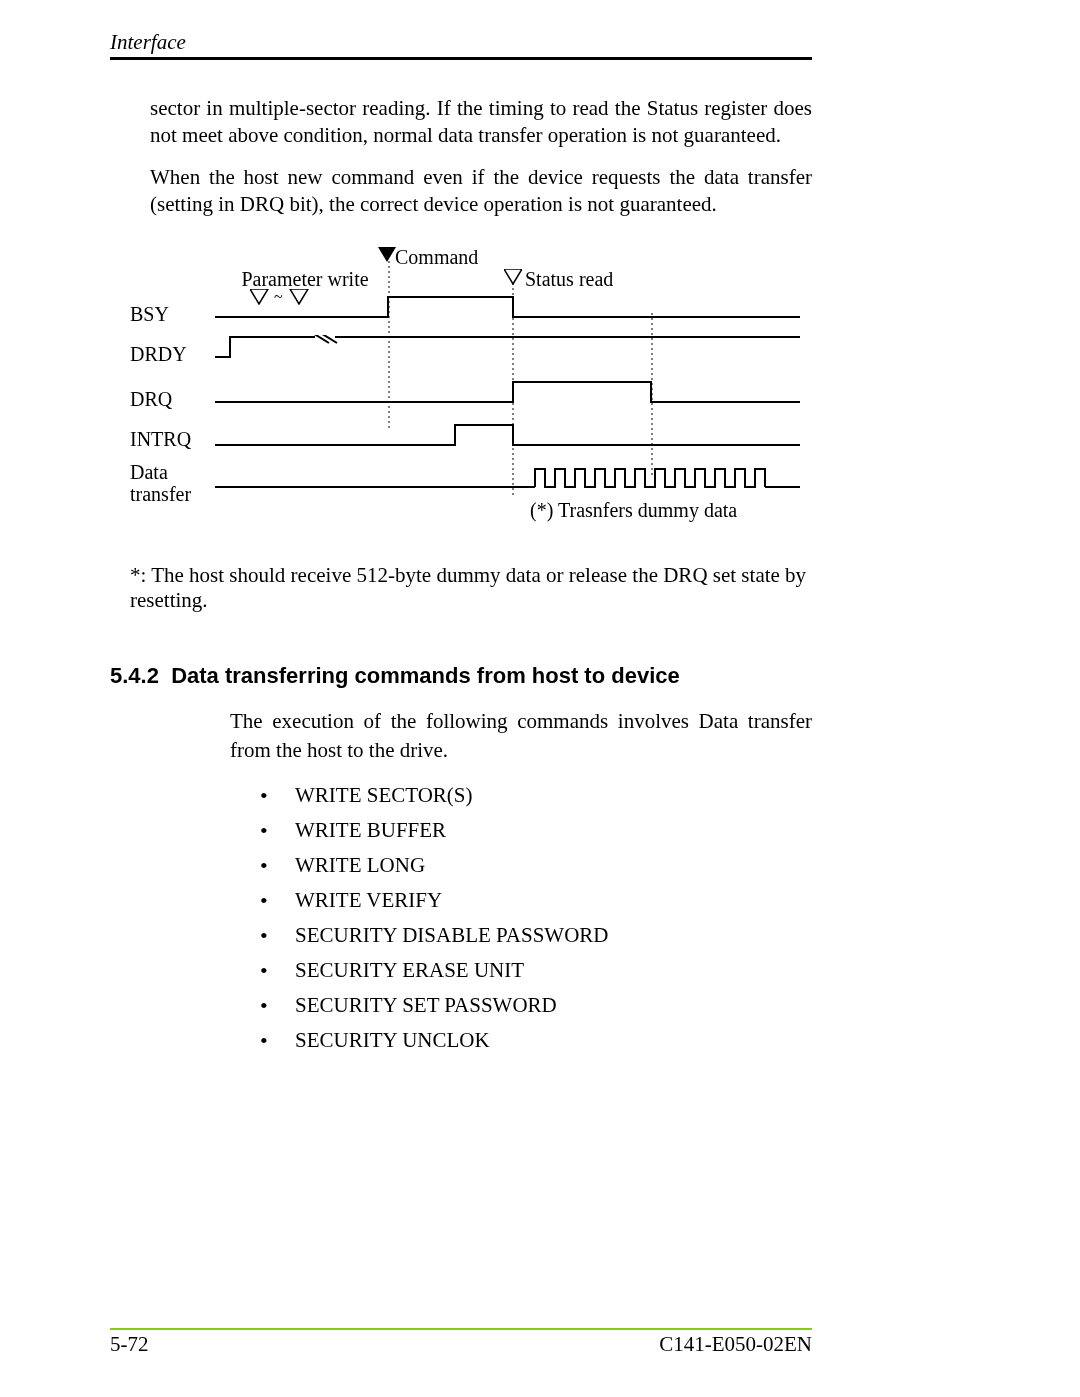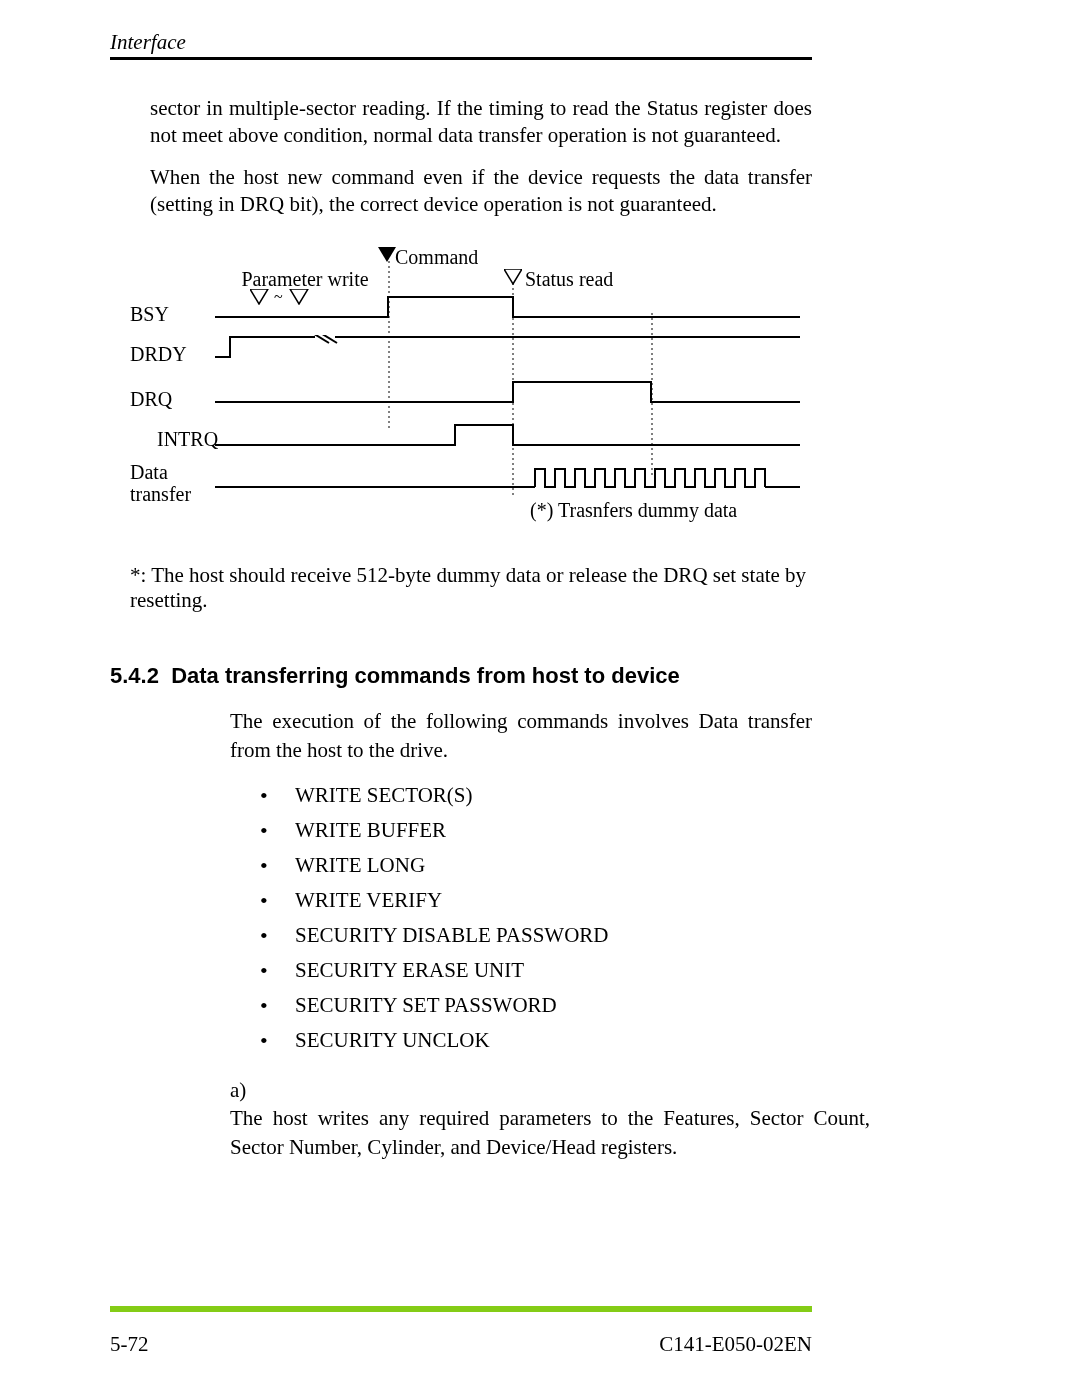--- a/index.html
+++ b/index.html
@@ -99,22 +99,22 @@
     display: inline-block;
     width: 640px;
     text-align: justify;
   }
 
   .footer-row {
     position: absolute;
     bottom: 40px;
     left: 110px;
     right: 100px;
-    border-top: 6px solid #84cc16;
-    padding-top: 20px;
+    border-top: 2px solid #84cc16;
+    padding-top: 2px;
     display: flex;
     justify-content: space-between;
     font-size: 21px;
   }
 </style>
 </head>
 <body>
 
 <div class="page">
 
@@ -169,21 +169,21 @@
       <line x1="96" y1="-3" x2="114" y2="8" stroke="#000" stroke-width="2"></line>
       <line x1="104" y1="-3" x2="122" y2="8" stroke="#000" stroke-width="2"></line>
       <polyline points="120,2 585,2" fill="none" stroke="#000" stroke-width="2"></polyline>
     </svg>
 
     <div class="sig-label" style="top:145px;">DRQ</div>
     <svg style="position:absolute; left:85px; top:137px;" width="590" height="30">
       <polyline points="0,22 298,22 298,2 436,2 436,22 585,22" fill="none" stroke="#000" stroke-width="2"></polyline>
     </svg>
 
-    <div class="sig-label" style="top:185px;margin-left:27px;">INTRQ</div>
+    <div class="sig-label" style="top:185px;">INTRQ</div>
     <svg style="position:absolute; left:85px; top:180px;" width="590" height="30">
       <polyline points="0,22 240,22 240,2 298,2 298,22 585,22" fill="none" stroke="#000" stroke-width="2"></polyline>
     </svg>
 
     <div class="sig-label" style="top:218px; line-height:1.1;">Data transfer</div>
     <svg style="position:absolute; left:85px; top:222px;" width="590" height="30">
       <polyline points="0,22 320,22" fill="none" stroke="#000" stroke-width="2"></polyline>
       <g stroke="#000" stroke-width="2" fill="none">
         <polyline points="320,22 320,4 330,4 330,22 340,22 340,4 350,4 350,22 360,22 360,4 370,4 370,22 380,22 380,4 390,4 390,22 400,22 400,4 410,4 410,22 420,22 420,4 430,4 430,22 440,22 440,4 450,4 450,22 460,22 460,4 470,4 470,22 480,22 480,4 490,4 490,22 500,22 500,4 510,4 510,22 520,22 520,4 530,4 530,22 540,22 540,4 550,4 550,22"></polyline>
       </g>
@@ -206,22 +206,19 @@
     <li>WRITE BUFFER</li>
     <li>WRITE LONG</li>
     <li>WRITE VERIFY</li>
     <li>SECURITY DISABLE PASSWORD</li>
     <li>SECURITY ERASE UNIT</li>
     <li>SECURITY SET PASSWORD</li>
     <li>SECURITY UNCLOK</li>
   </ul>
 
 
-  <div class="lettered">
-    <span class="label">a)</span><span class="text">The host writes any required parameters to the Features, Sector Count, Sector Number, Cylinder, and Device/Head registers.</span>
-  </div>
 
   <div class="footer-row">
     <span>5-72</span>
     <span>C141-E050-02EN</span>
   </div>
 
 </div>
 
 </body></html>

